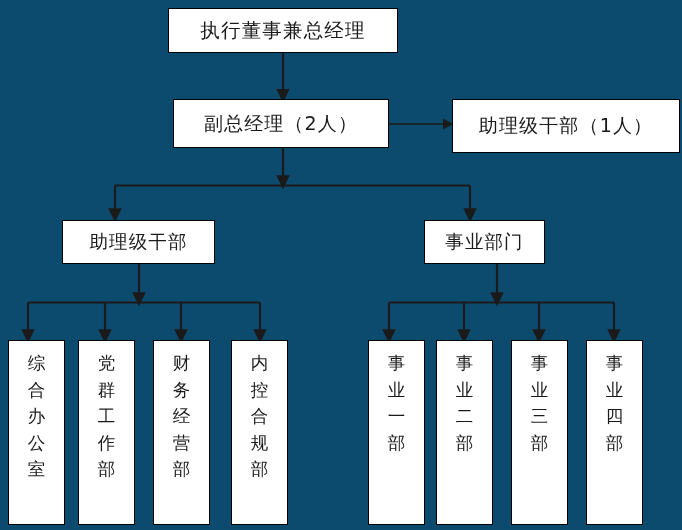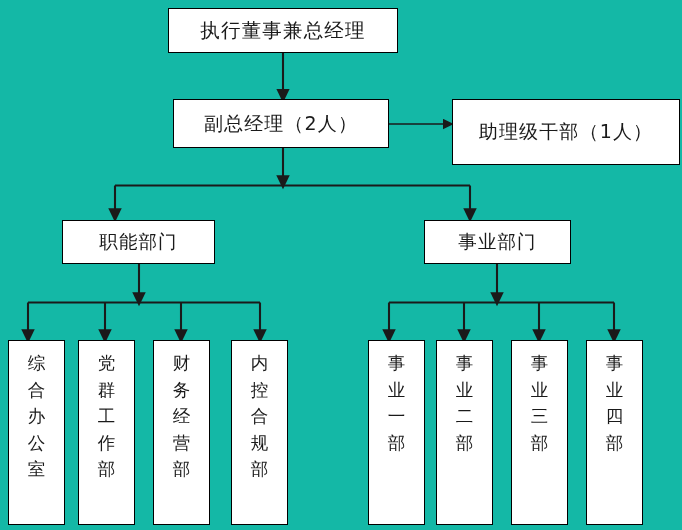--- a/index.html
+++ b/index.html
@@ -4,21 +4,21 @@
 <style>
   html, body {
     margin: 0;
     padding: 0;
     background: #ffffff;
   }
   #chart-root {
     position: relative;
     width: 682px;
     height: 530px;
-    background: #14b8a6;
+    background: #0c4a6e;
     font-family: "DejaVu Sans", "Liberation Sans", sans-serif;
     overflow: hidden;
   }
   #connector-layer {
     position: absolute;
     left: 0;
     top: 0;
     width: 682px;
     height: 530px;
     pointer-events: none;
@@ -97,29 +97,29 @@
   </svg>
 
   <div class="node-box h-node top-node" style="left:168px; top:8px; width:230px; height:45px;">
     <span class="node-label">执行董事兼总经理</span>
   </div>
 
   <div class="node-box h-node mid-node" style="left:173px; top:99px; width:216px; height:49px;">
     <span class="node-label">副总经理（2人）</span>
   </div>
 
-  <div class="node-box h-node mid-node" style="left:452px; top:99px; width:228px; height:66px;">
+  <div class="node-box h-node mid-node" style="left:452px; top:99px; width:228px; height:54px;">
     <span class="node-label">助理级干部（1人）</span>
   </div>
 
   <div class="node-box h-node dept-node" style="left:62px; top:220px; width:153px; height:44px;">
-    <span class="node-label">职能部门</span>
+    <span class="node-label">助理级干部</span>
   </div>
 
-  <div class="node-box h-node dept-node" style="left:424px; top:220px; width:147px; height:44px;">
+  <div class="node-box h-node dept-node" style="left:424px; top:220px; width:121px; height:44px;">
     <span class="node-label">事业部门</span>
   </div>
 
   <div class="node-box v-node" style="left:8px; top:340px; width:57px; height:185px;">
     <span class="node-label">综
 合
 办
 公
 室</span>
   </div>

